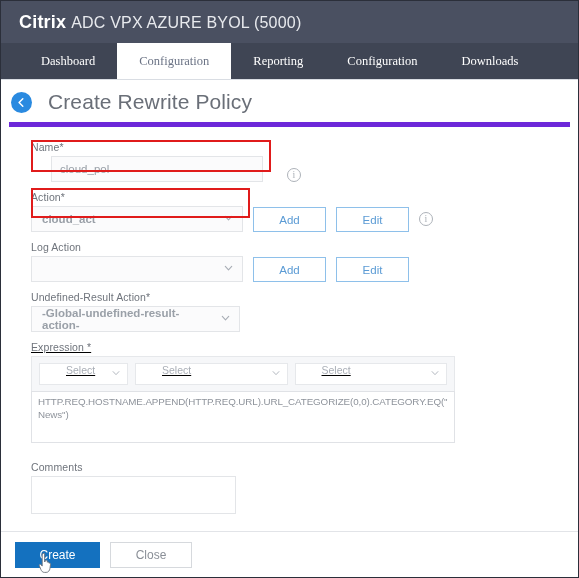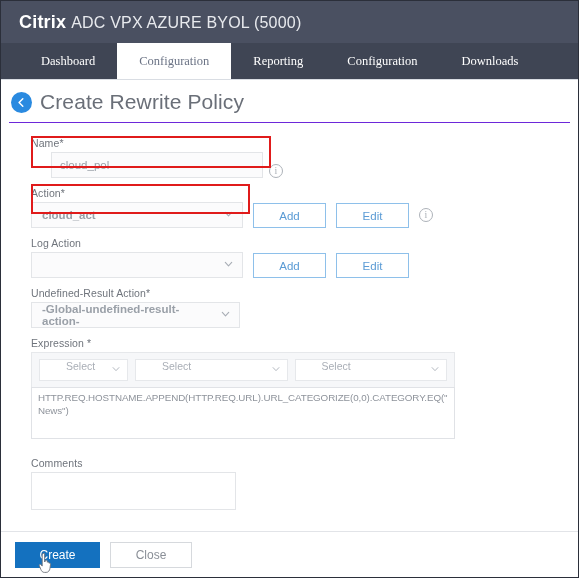--- a/index.html
+++ b/index.html
@@ -87,33 +87,33 @@
     border-radius: 50%;
     background: #2a8ae0;
     display: inline-flex;
     align-items: center;
     justify-content: center;
     flex: 0 0 auto;
     cursor: pointer;
   }
   .back-circle svg { display: block; }
   .page-title {
-    margin-left: 8px;
+    margin-left: 16px;
     font-size: 21px;
     color: #6a6f78;
     font-weight: normal;
     letter-spacing: 0.1px;
   }
 
   
   .form-panel {
     position: relative;
     margin: 0 8px;
     background: #ffffff;
-    border-top: 1px solid #6d28d9;
+    border-top: 5px solid #6d28d9;
     height: 393px;
     padding: 14px 0 0 22px;
   }
 
   .field-label {
     font-size: 10.5px;
     color: #6f747c;
     margin-bottom: 3px;
     display: block;
     letter-spacing: 0.1px;
@@ -318,21 +318,21 @@
     <span class="page-title">Create Rewrite Policy</span>
   </div>
 
   <div class="form-panel">
 
     <div class="hl-box" id="hl-name"></div>
     <div class="hl-box" id="hl-action"></div>
 
     <div class="group">
       <label class="field-label">Name*</label>
-      <div class="row" style="gap:6px;padding-left:20px;">
+      <div class="row" style="gap:24px;padding-left:20px;">
         <input class="txt-input" type="text" value="cloud_pol" style="">
         <span class="info-icon">i</span>
       </div>
     </div>
 
     <div class="group">
       <label class="field-label">Action*</label>
       <div class="row" style="gap:10px;">
         <div class="select-box">
           <span>cloud_act</span>
@@ -369,21 +369,21 @@
       <div class="select-box" style="width:209px;">
         <span>-Global-undefined-result-action-</span>
         <span class="chev">
           <svg width="11" height="11" viewBox="0 0 12 12">
               <path d="M2.5 4.3 L6 8 L9.5 4.3" fill="none" stroke="#a8adb5" stroke-width="1.2" stroke-linecap="round" stroke-linejoin="round"></path>
             </svg>
         </span>
       </div>
     </div>
 
-    <div class="group" style="">
+    <div class="group" style="text-decoration:underline;">
       <label class="field-label">Expression *</label>
       <div class="expr-selects">
         <div class="expr-sel s1">
           <span>Select</span>
           <span class="chev">
             <svg width="10" height="10" viewBox="0 0 12 12">
                 <path d="M2.5 4.3 L6 8 L9.5 4.3" fill="none" stroke="#b3b8c0" stroke-width="1.2" stroke-linecap="round" stroke-linejoin="round"></path>
               </svg>
           </span>
         </div>

